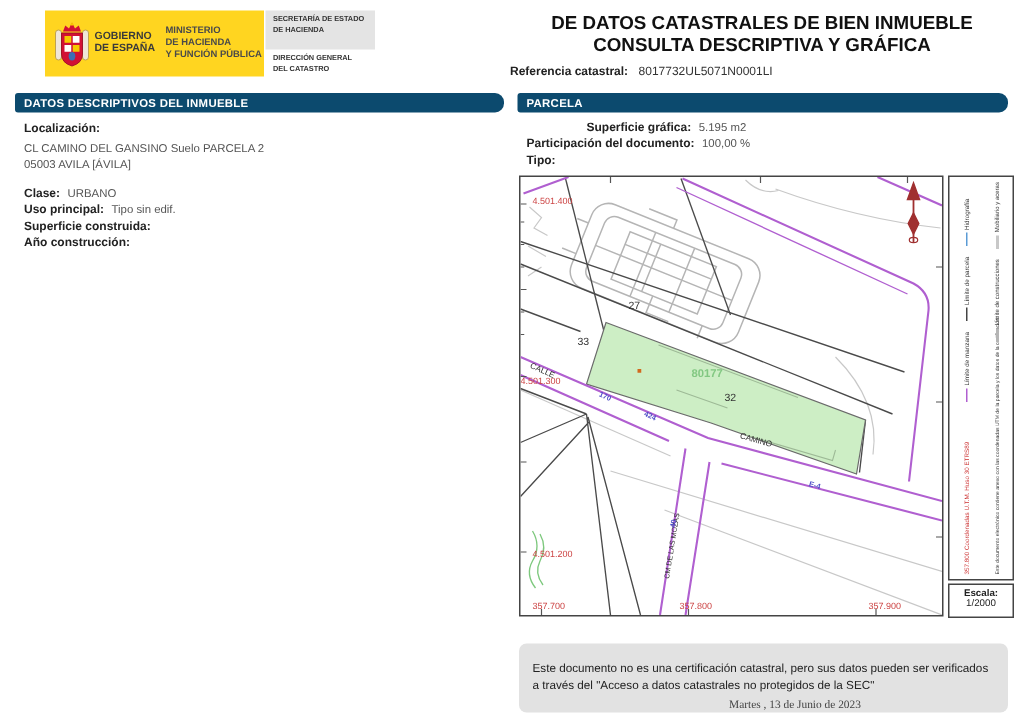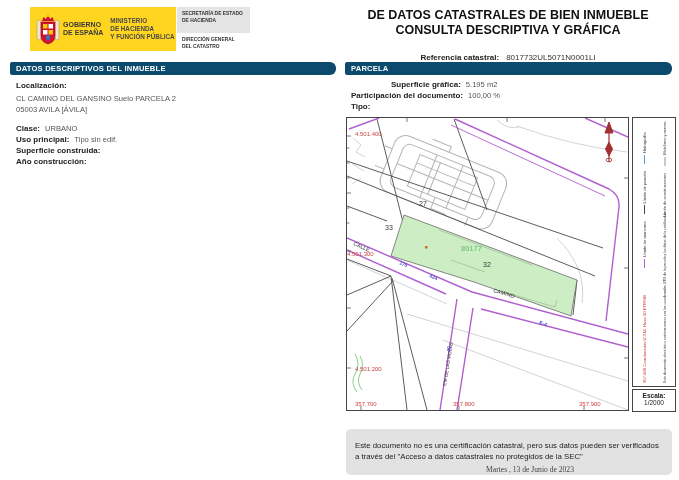--- a/index.html
+++ b/index.html
@@ -14,22 +14,22 @@
   .arms { width:24px; height:34px; margin:0 3px 0 6px; flex-shrink:0; }
   .gob-block { font-size:7px; font-weight:bold; color:#3a3a3a; line-height:1.2; margin-right:7px; }
   .min-block { font-size:6.3px; font-weight:bold; color:#4a4a4a; line-height:1.25; }
   .sec-box { position:absolute; left:177px; top:7px; width:73px; height:26px;
     background:#e4e4e4; padding:4px 5px; font-size:4.9px; font-weight:bold;
     color:#333; line-height:1.35; }
   .dgc-box { position:absolute; left:177px; top:37px; width:73px; padding:0 5px;
     font-size:4.9px; font-weight:bold; color:#333; line-height:1.35; }
   .doc-title { position:absolute; left:340px; top:8px; width:336px; text-align:center;
     font-size:12.5px; font-weight:bold; color:#111; line-height:15px; }
-  .ref-line { position:absolute; left:340px; top:53px; width:336px; display:flex;
-    justify-content:center; gap:7px; font-size:8px; }
+  .ref-line { position:absolute; left:340px; top:43px; width:336px; display:flex;
+    gap:7px; font-size:8px; }
   .ref-label { font-weight:bold; color:#222; }
   .ref-value { color:#333; }
   
   .orange-bar { position:absolute; height:13px; background:#0c4a6e;
     border-radius:2px 6px 6px 2px; color:#fff; font-size:7.6px; font-weight:bold;
     line-height:13px; padding-left:6px; letter-spacing:0.2px; }
   .bar-left { left:10px; top:62px; width:326px; }
   .bar-right { left:345px; top:62px; width:327px; }
   
   .lp-label { font-weight:bold; font-size:8px; color:#222; }

